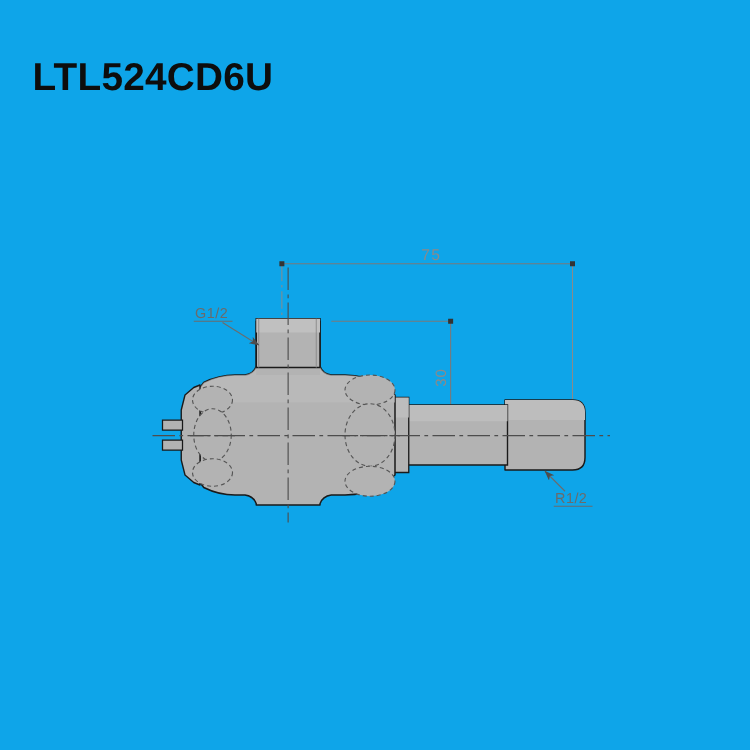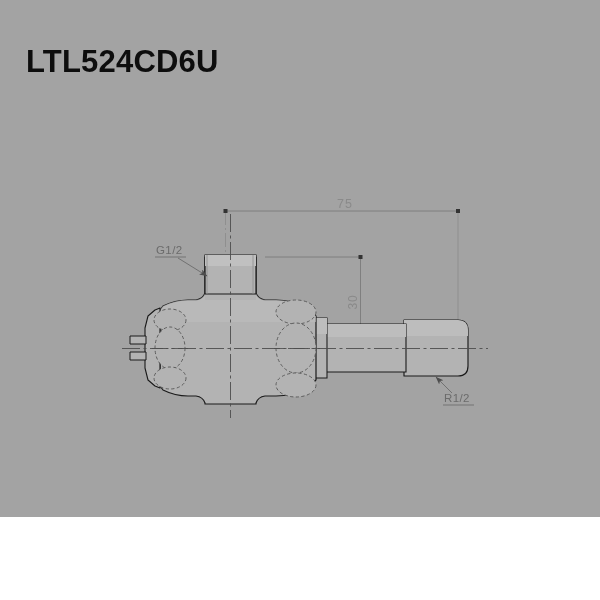--- a/index.html
+++ b/index.html
@@ -12,22 +12,22 @@
     width: 600px;
     height: 600px;
     position: relative;
     overflow: hidden;
     font-family: "Liberation Sans", sans-serif;
   }
   #sheet {
     position: absolute;
     left: 0; top: 0;
     width: 600px;
-    height: 517px;
-    background: #a3a3a3;
+    height: 600px;
+    background: #0ea5e9;
   }
   #part-title {
     position: absolute;
     left: 26px;
     top: 46px;
     font-family: "Liberation Sans", sans-serif;
     font-size: 31px;
     font-weight: bold;
     letter-spacing: 0.2px;
     color: #0d0d0d;

